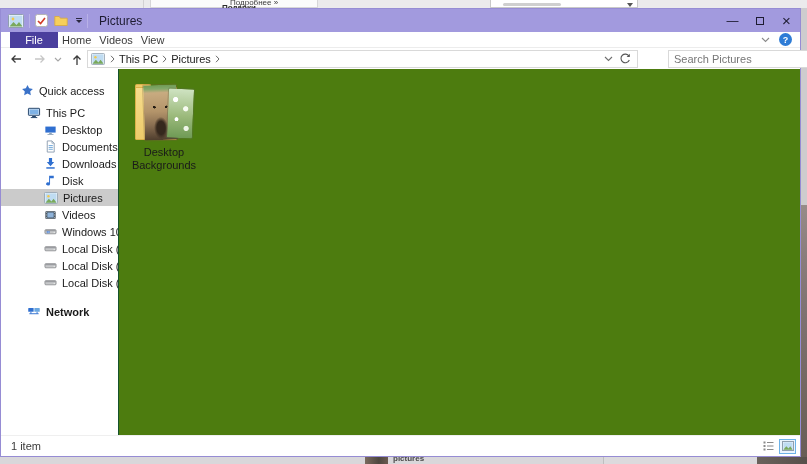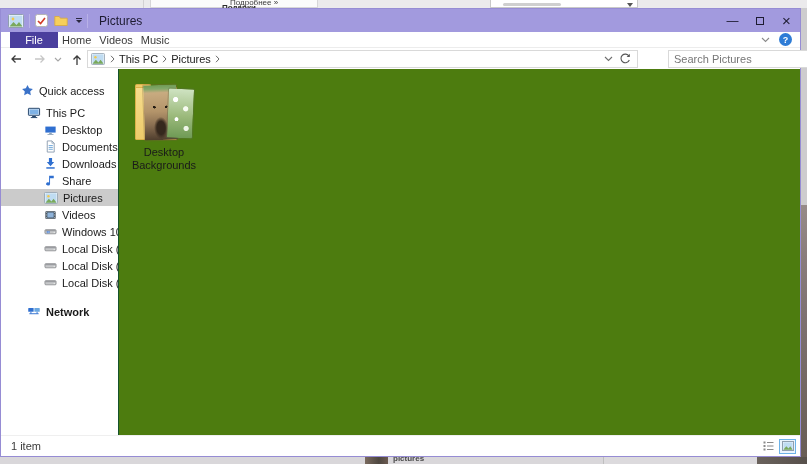--- a/index.html
+++ b/index.html
@@ -172,21 +172,21 @@
         <span class="winbtn">
             <span style="font-size:15px">×</span>
           </span>
       </div>
     </div>
 
     <div class="tabsrow">
       <div class="tab-file">File</div>
       <div class="tab">Home</div>
       <div class="tab">Videos</div>
-      <div class="tab">Music</div>
+      <div class="tab">View</div>
       <div class="tabs-right">
         <svg width="9" height="6" viewBox="0 0 9 6">
             <path d="M1 1l3.5 3.5L8 1" stroke="#8a8a8a" stroke-width="1.1" fill="none"></path>
           </svg>
         <span class="helpbtn">
             <span>?</span>
           </span>
       </div>
     </div>
 
@@ -294,21 +294,21 @@
             <path d="M5.3 1h3.4v4.5H11L7 10 3 5.5h2.3z" fill="#2f6fd0"></path>
             <rect x="2.5" y="11" width="9" height="1.6" fill="#2f6fd0"></rect>
           </svg>
           <span class="lbl">Downloads</span>
         </div>
 
         <div class="sbrow lvl1">
           <svg width="13" height="13" viewBox="0 0 14 14">
             <path d="M5.5 2h5v2.5h-4v6.2a2.1 1.7 0 1 1-1-1.45z" fill="#2f6fd0"></path>
           </svg>
-          <span class="lbl">Share</span>
+          <span class="lbl">Disk</span>
         </div>
 
         <div class="sbrow lvl1 selected">
           <svg width="14" height="12" viewBox="0 0 16 14">
             <rect x="0.5" y="0.5" width="15" height="13" rx="1" fill="#fff" stroke="#8f9fae"></rect>
             <rect x="1.5" y="1.5" width="13" height="11" fill="#bfdcf2"></rect>
             <circle cx="5" cy="5" r="1.4" fill="#f2c84b"></circle>
             <path d="M1.5 12.5l4-4.5 3 3 2.5-3 3.5 4.5z" fill="#7aa95c"></path>
           </svg>
           <span class="lbl">Pictures</span>

